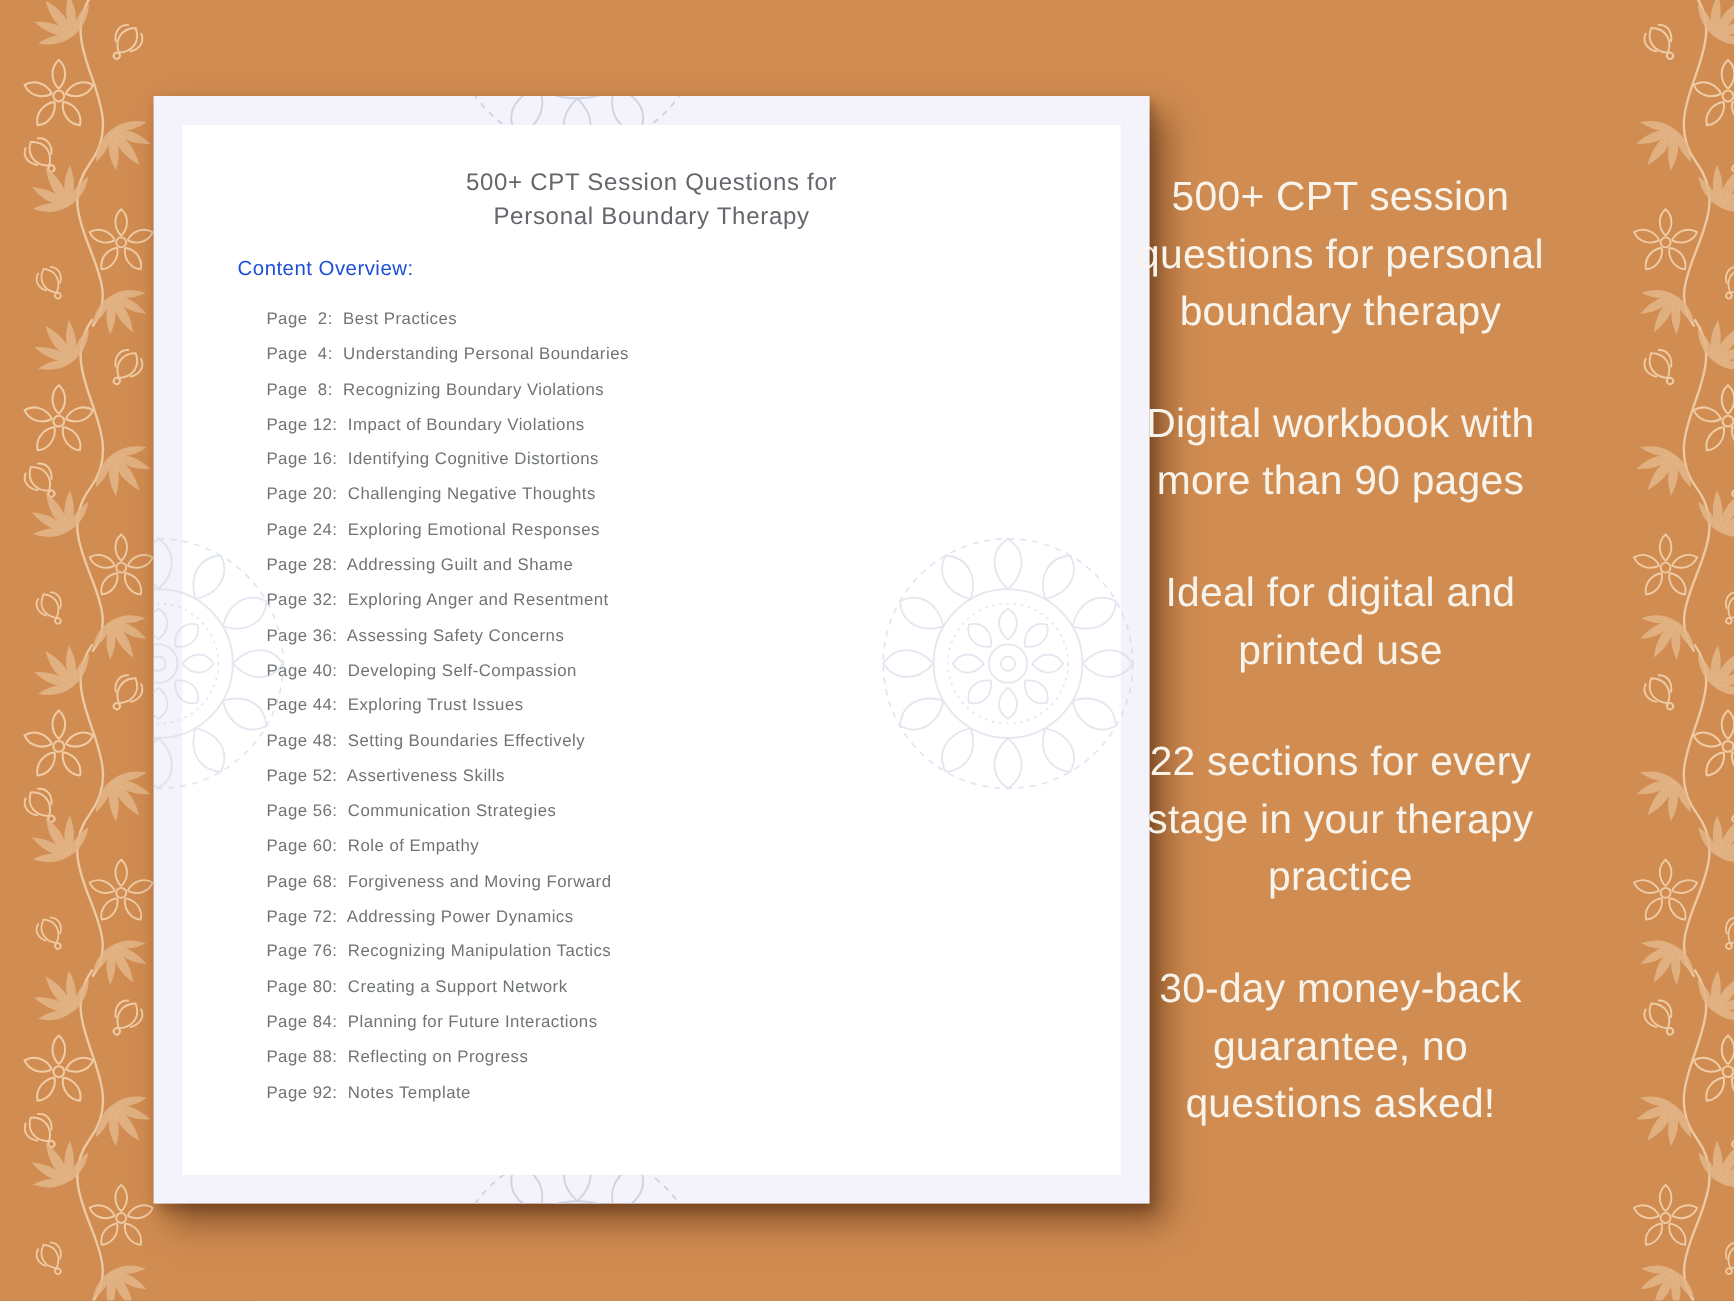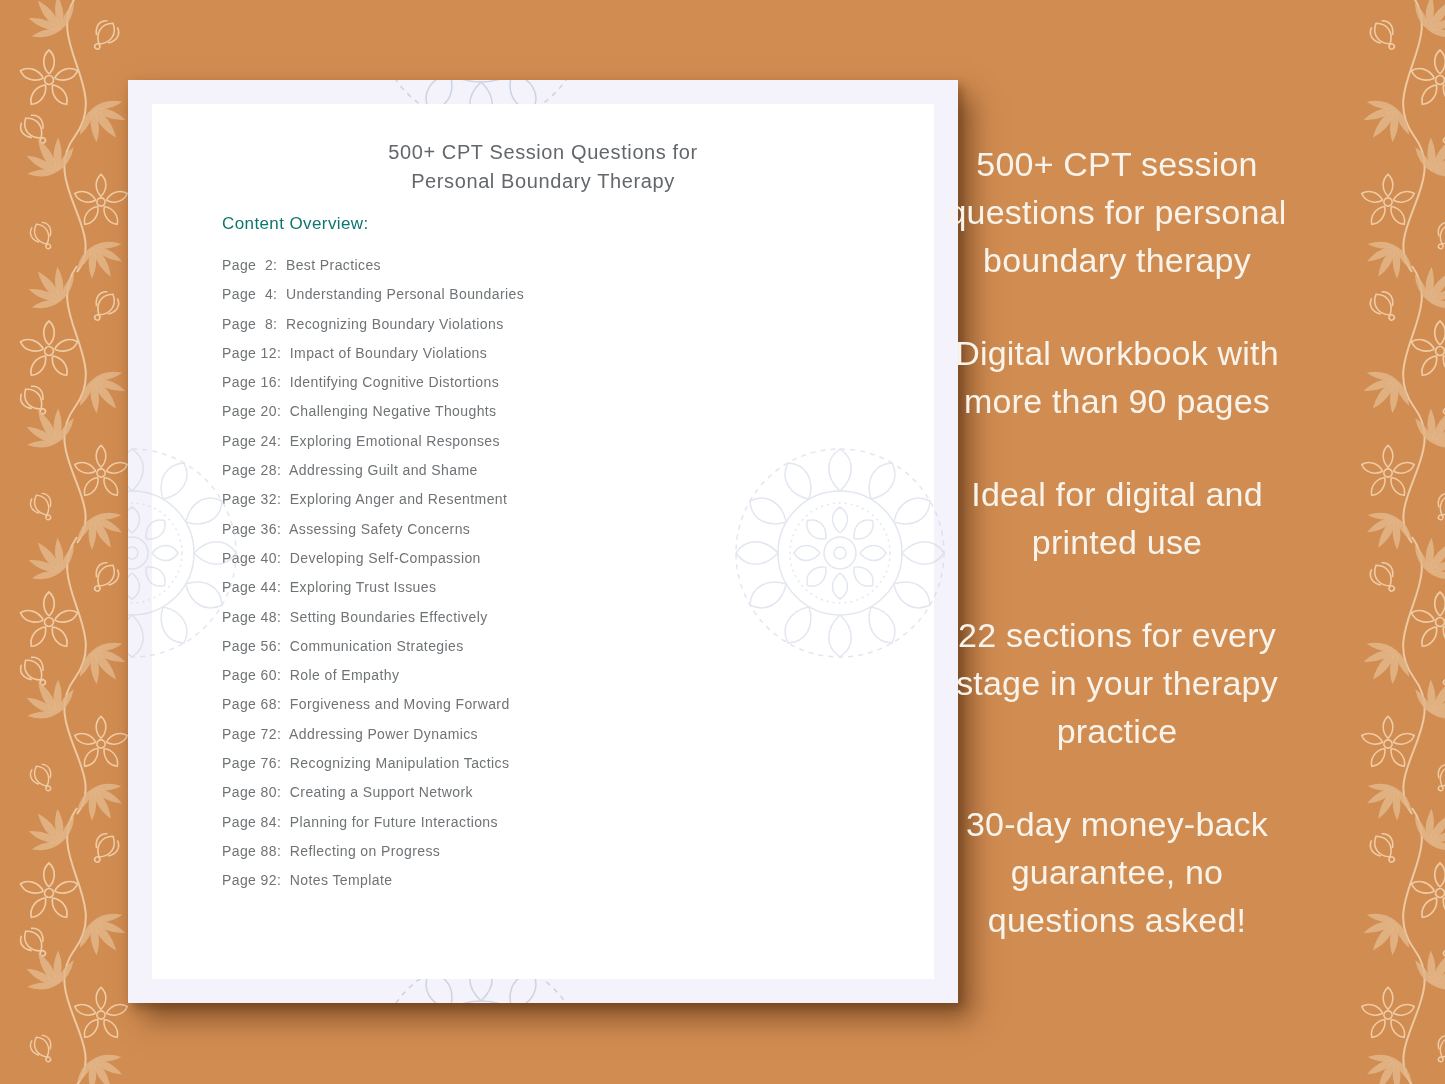--- a/index.html
+++ b/index.html
@@ -31,21 +31,21 @@
   .mandala-left{left:-106px;top:363px;opacity:.55;}
   .mandala-right{left:602px;top:363px;opacity:.55;}
   .doc-title{
     position:absolute;left:0;right:0;top:34px;
     text-align:center;white-space:pre-line;
     font-size:20px;line-height:29px;letter-spacing:.6px;
     color:#63666b;font-weight:400;
   }
   .overview-label{
     position:absolute;left:46px;top:110px;
-    font-size:17px;letter-spacing:.4px;color:#0f766e;margin-left:24px;
+    font-size:17px;letter-spacing:.4px;color:#1d4ed8;
   }
   .toc-list{position:absolute;left:70px;top:147px;}
   .toc-item{
     white-space:pre;
     font-size:14px;line-height:29.3px;letter-spacing:.4px;
     color:#6f7376;
   }
   
   .benefits{position:absolute;left:897px;top:140px;width:440px;}
   .benefit-item{
@@ -170,20 +170,21 @@
           <div class="toc-item">Page 12:  Impact of Boundary Violations</div>
           <div class="toc-item">Page 16:  Identifying Cognitive Distortions</div>
           <div class="toc-item">Page 20:  Challenging Negative Thoughts</div>
           <div class="toc-item">Page 24:  Exploring Emotional Responses</div>
           <div class="toc-item">Page 28:  Addressing Guilt and Shame</div>
           <div class="toc-item">Page 32:  Exploring Anger and Resentment</div>
           <div class="toc-item">Page 36:  Assessing Safety Concerns</div>
           <div class="toc-item">Page 40:  Developing Self-Compassion</div>
           <div class="toc-item">Page 44:  Exploring Trust Issues</div>
           <div class="toc-item">Page 48:  Setting Boundaries Effectively</div>
+          <div class="toc-item">Page 52:  Assertiveness Skills</div>
           <div class="toc-item">Page 56:  Communication Strategies</div>
           <div class="toc-item">Page 60:  Role of Empathy</div>
           <div class="toc-item">Page 68:  Forgiveness and Moving Forward</div>
           <div class="toc-item">Page 72:  Addressing Power Dynamics</div>
           <div class="toc-item">Page 76:  Recognizing Manipulation Tactics</div>
           <div class="toc-item">Page 80:  Creating a Support Network</div>
           <div class="toc-item">Page 84:  Planning for Future Interactions</div>
           <div class="toc-item">Page 88:  Reflecting on Progress</div>
           <div class="toc-item">Page 92:  Notes Template</div>
         </div>

